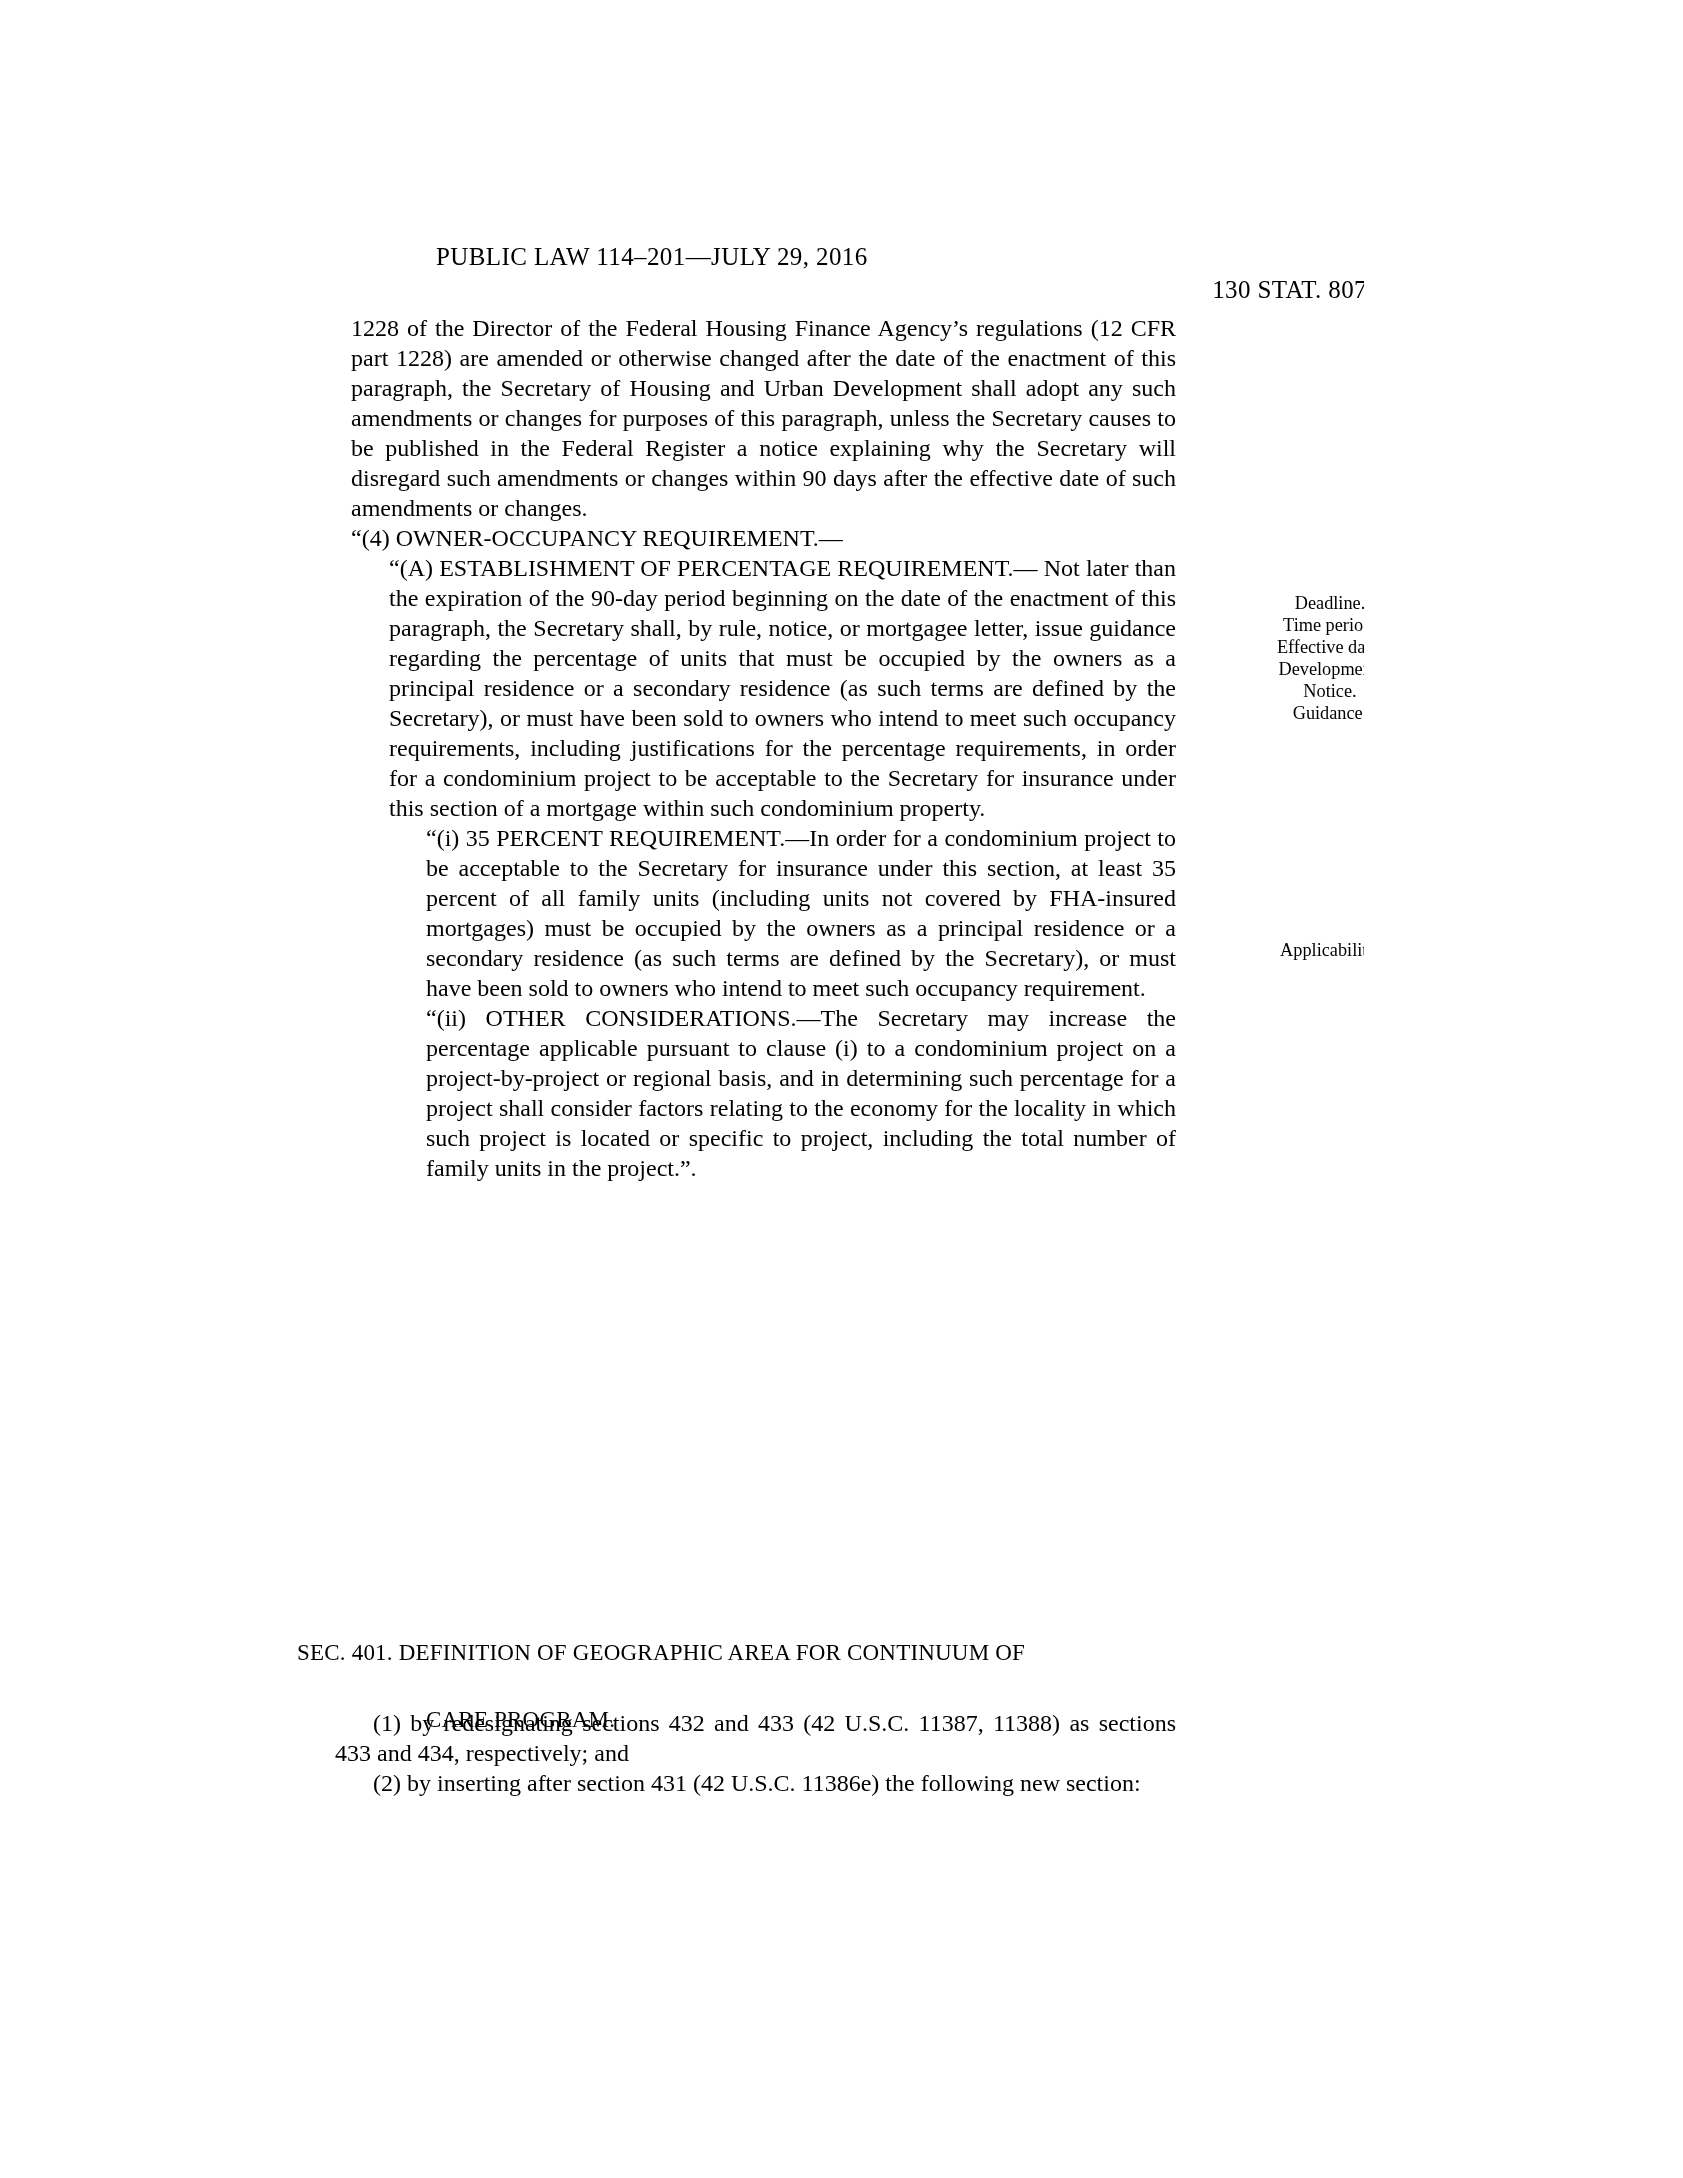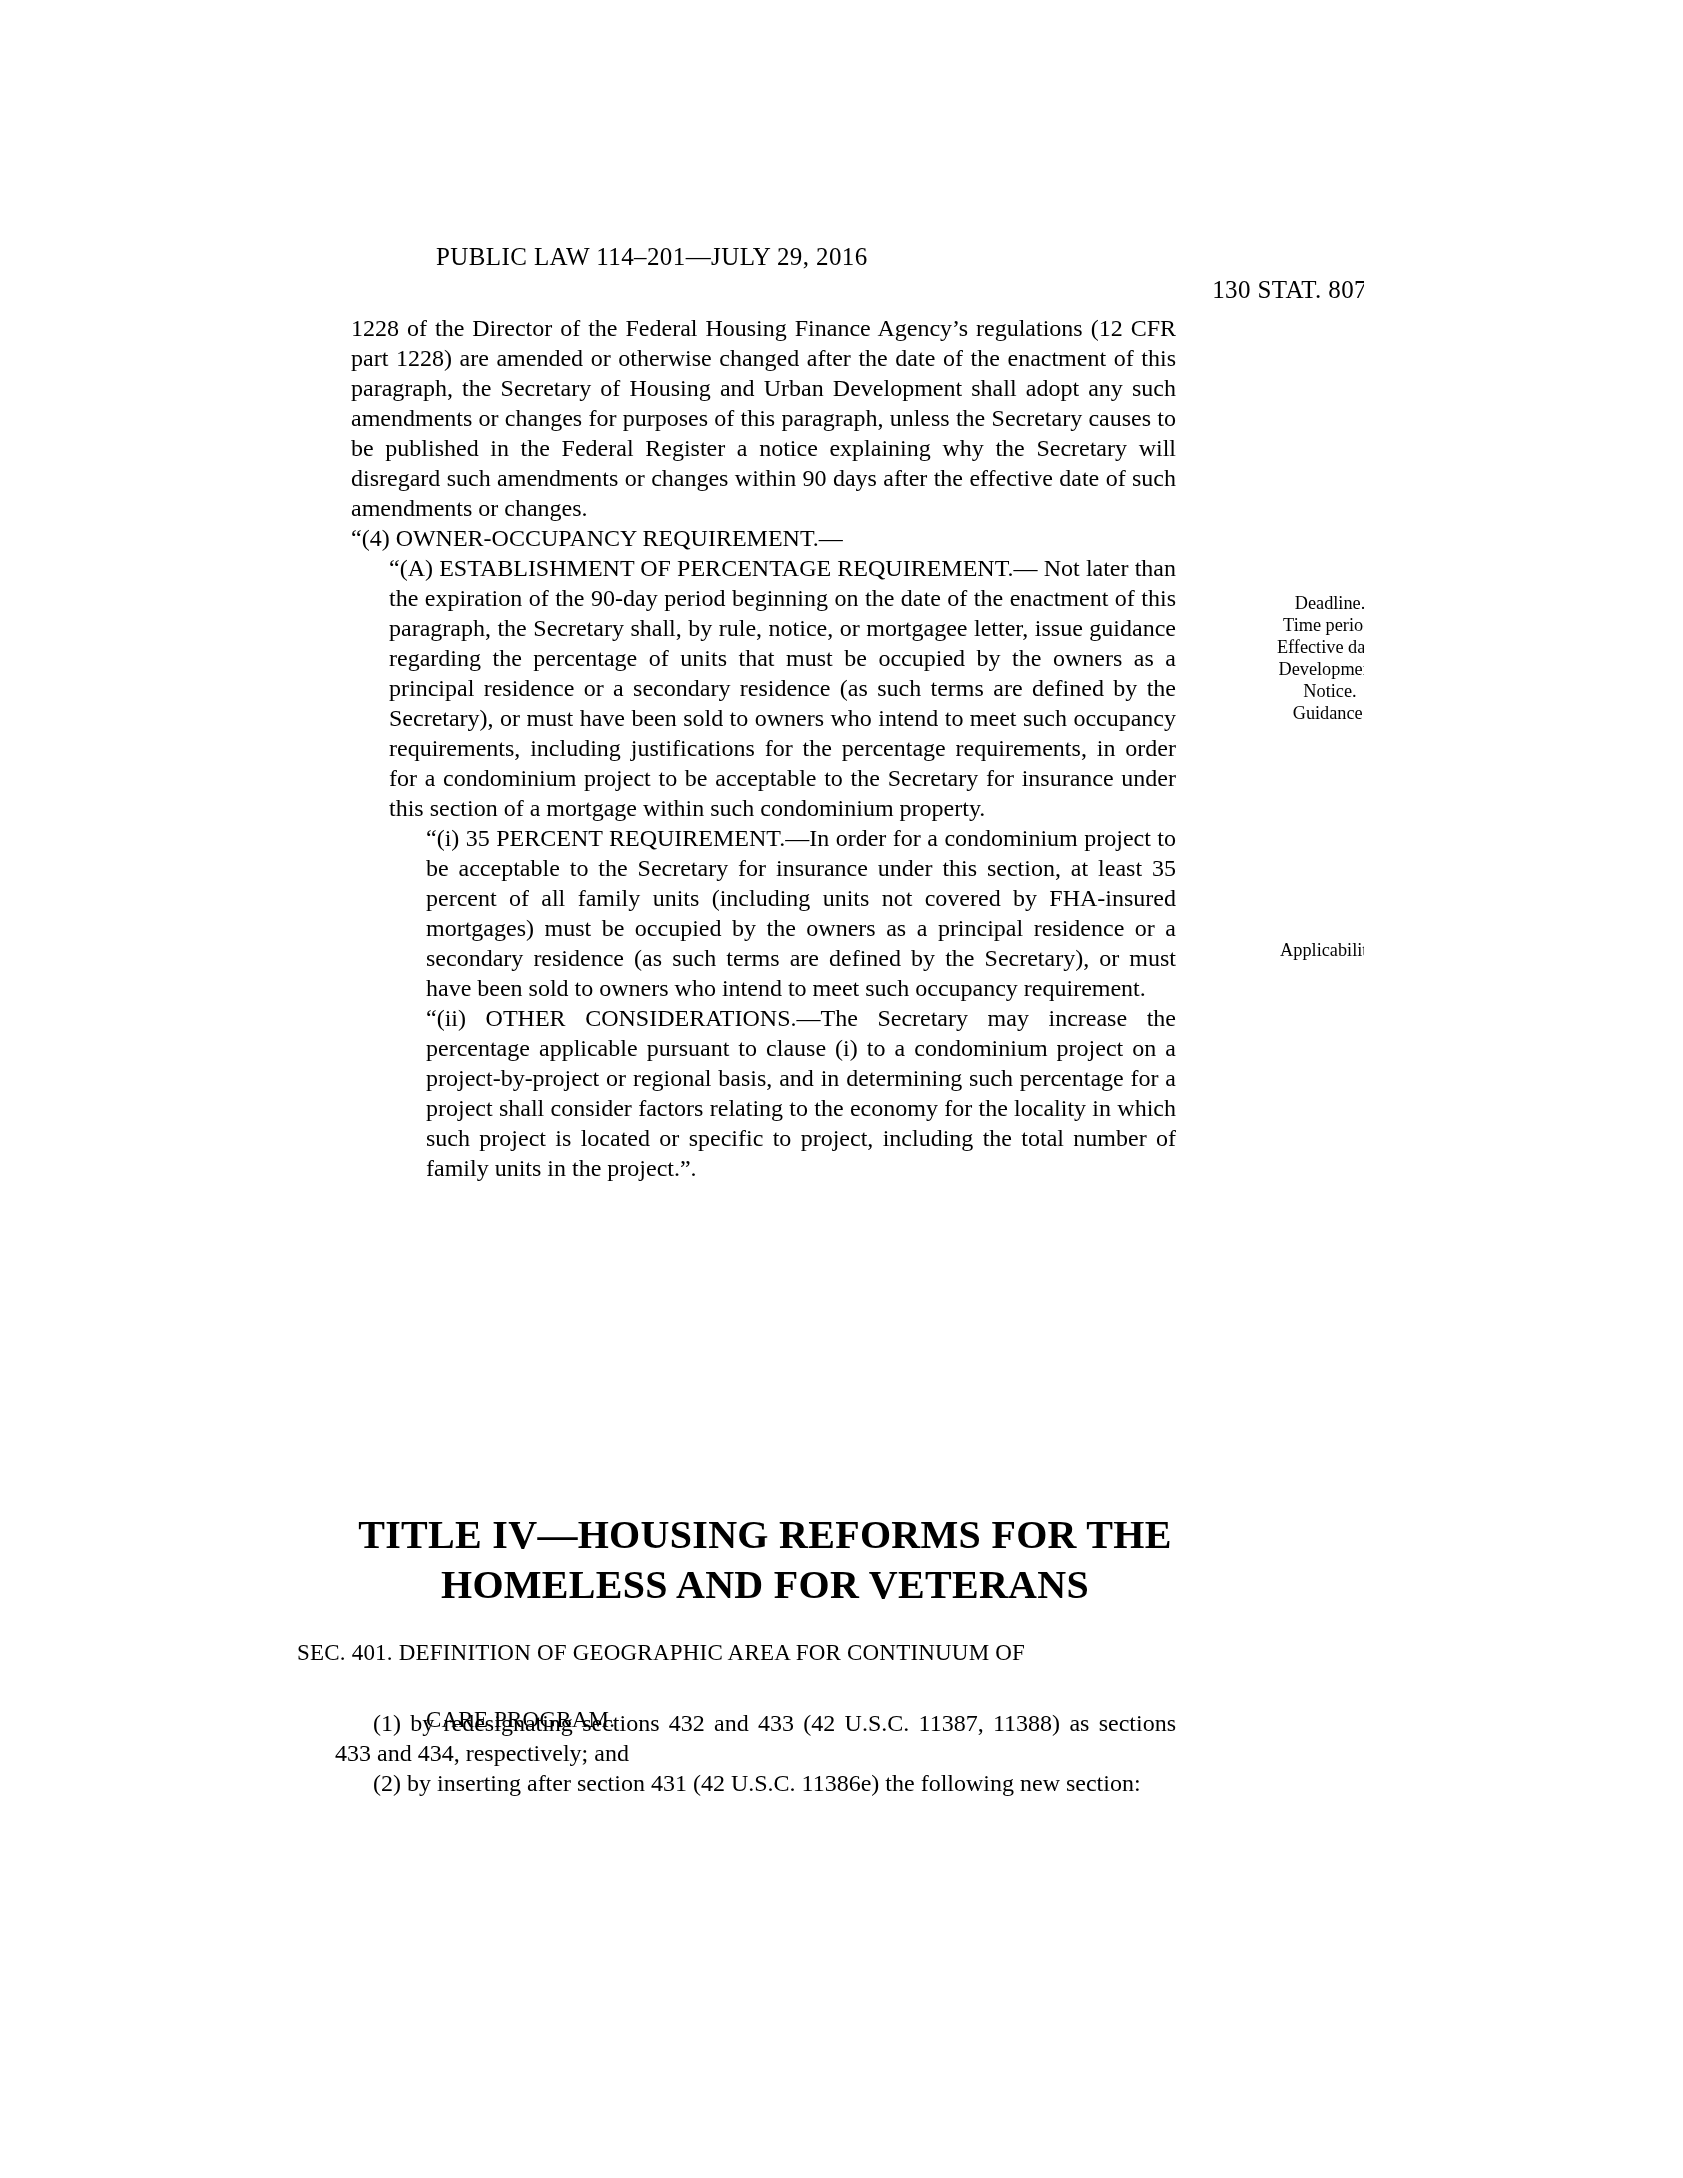--- a/index.html
+++ b/index.html
@@ -142,24 +142,20 @@
     <div>Effective date.</div>
     <div>Development.</div>
     <div>Notice.</div>
     <div>Guidance.</div>
   </div>
 
   <div class="sidenotes sidenote-block-2">
     <div>Applicability.</div>
   </div>
 
-  <div class="title-block">
-    <div>TITLE IV—HOUSING REFORMS FOR THE</div>
-    <div>HOMELESS AND FOR VETERANS</div>
-  </div>
 
   <div class="sec-head">
     <span class="line1">SEC. 401. DEFINITION OF GEOGRAPHIC AREA FOR CONTINUUM OF</span>
     <span class="line2">CARE PROGRAM.</span>
   </div>
 
   <div class="col2">
     <p class="ind-n">(1) by redesignating sections 432 and 433 (42 U.S.C. 11387, 11388) as sections 433 and 434, respectively; and</p>
     <p class="ind-n">(2) by inserting after section 431 (42 U.S.C. 11386e) the following new section:</p>
   </div>

